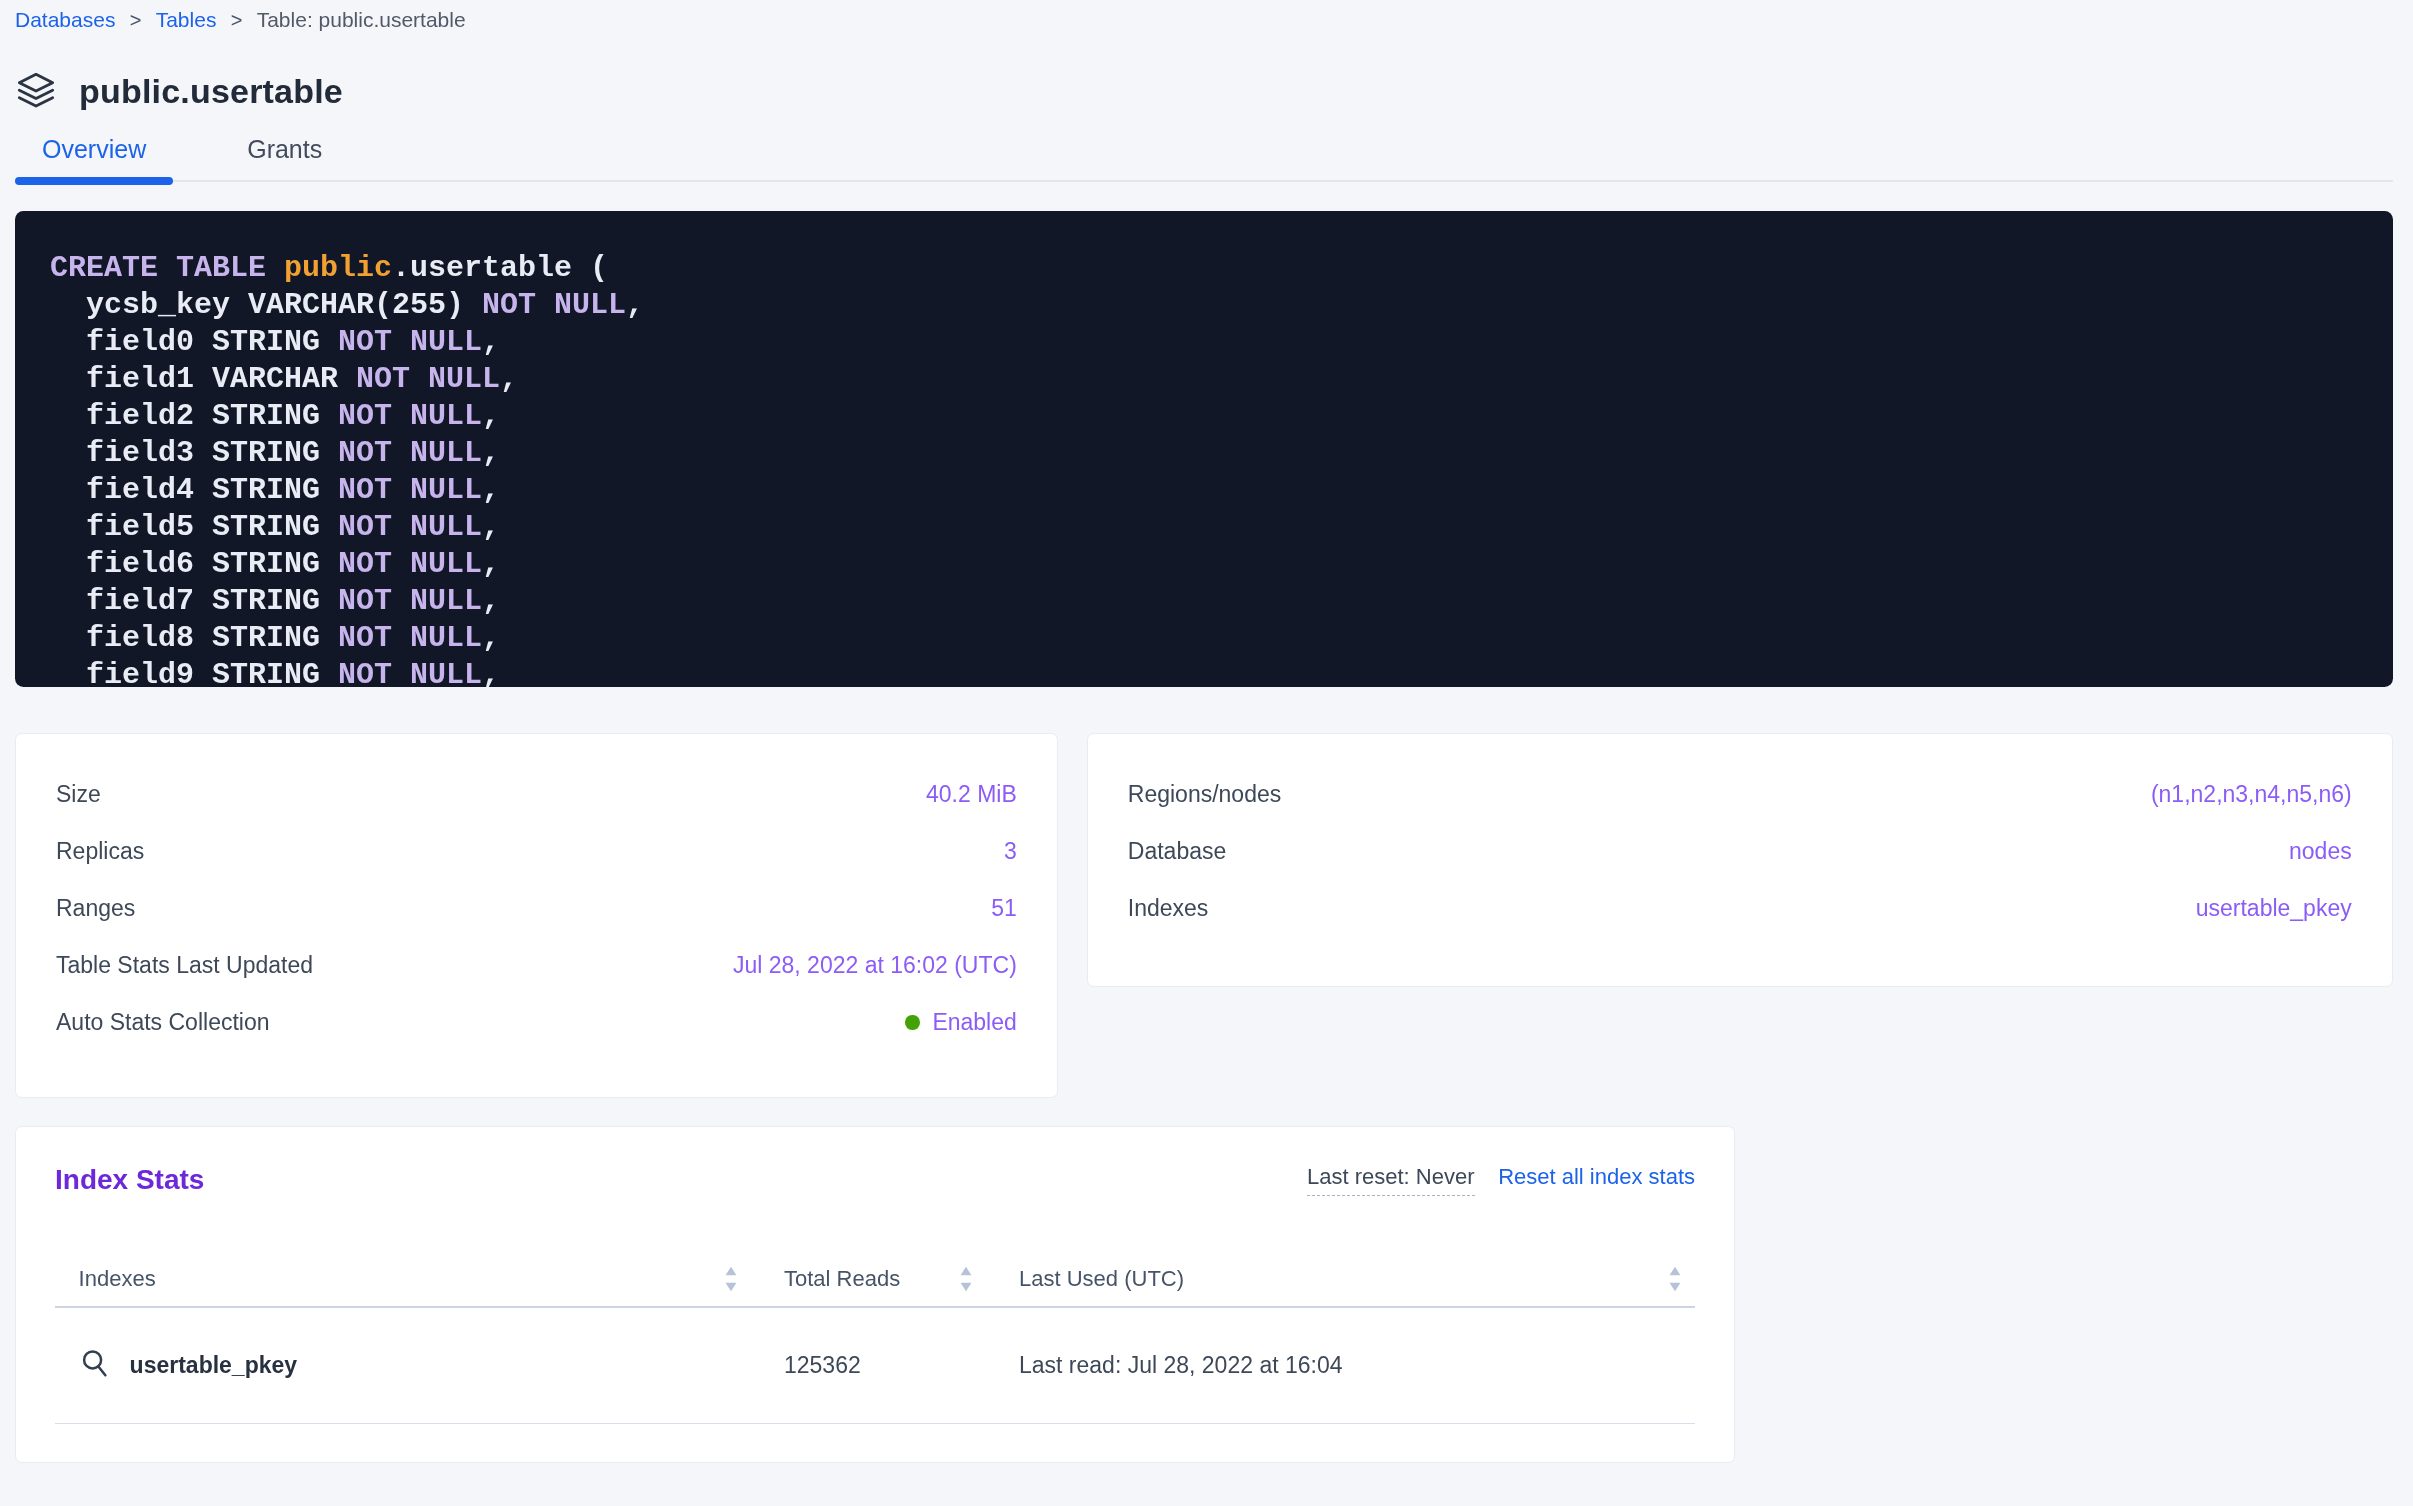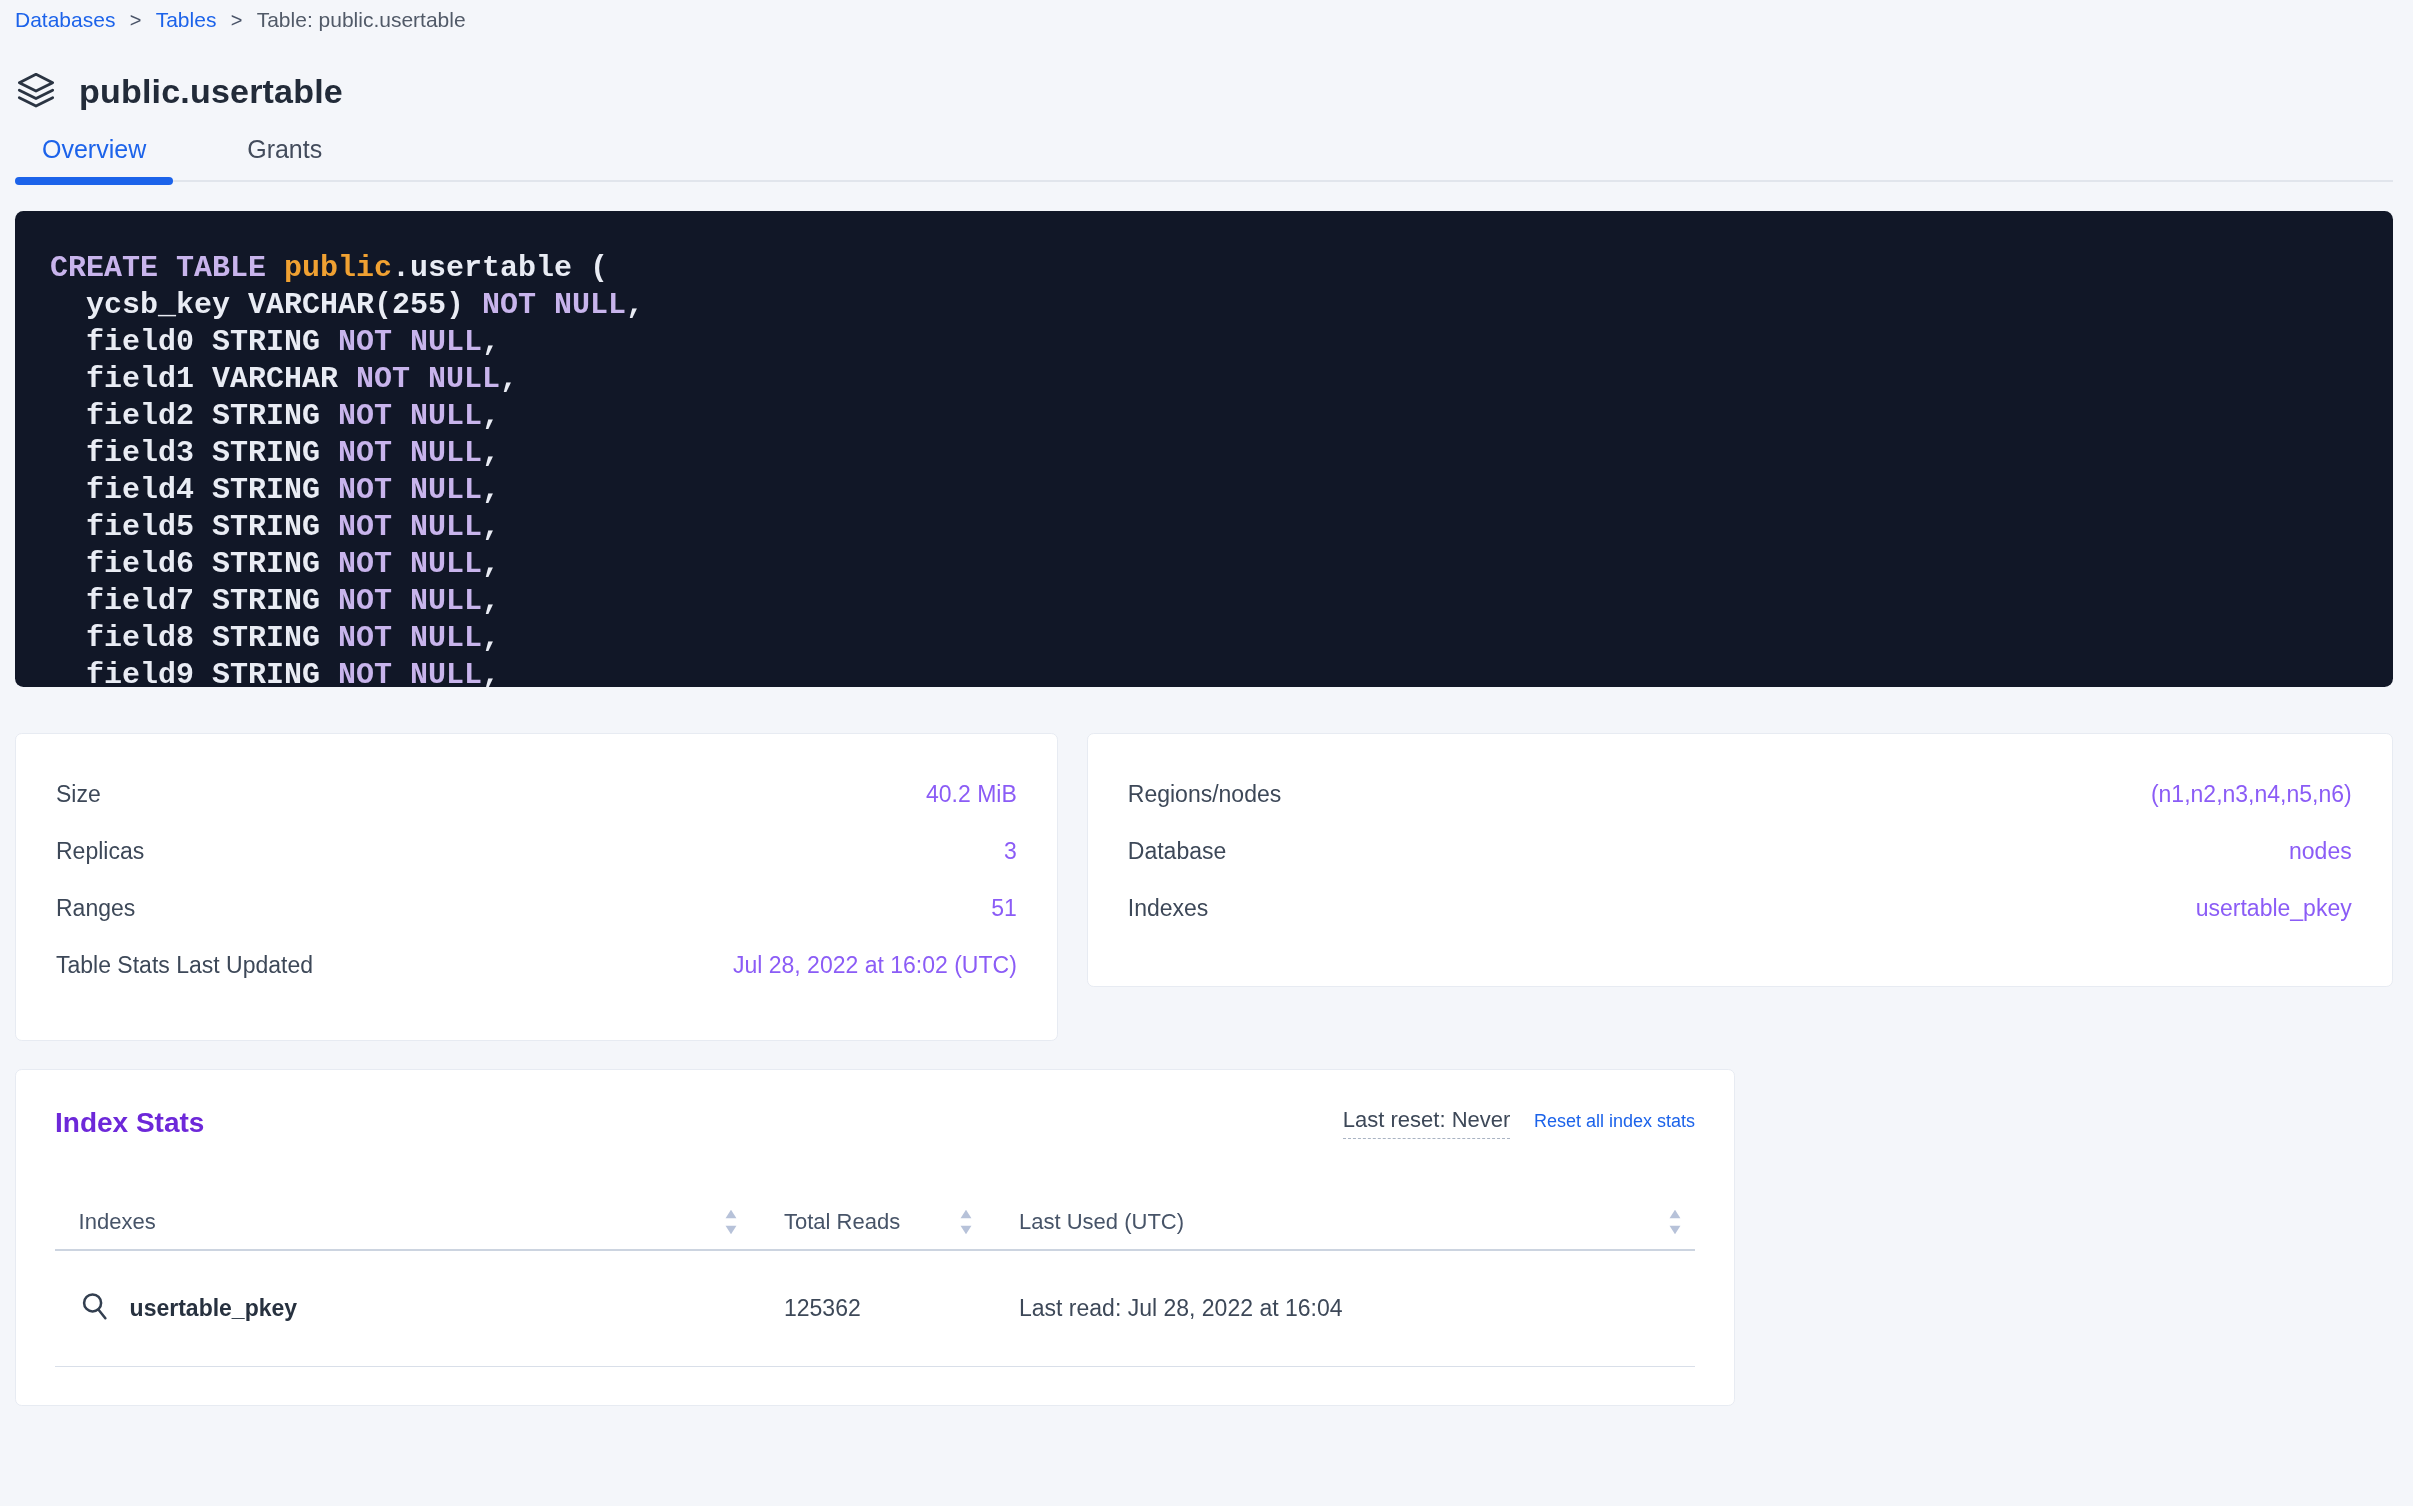--- a/index.html
+++ b/index.html
@@ -58,21 +58,21 @@
   .stat-row .label { color: #3d4858; }
   .stat-row .value { color: #8b5cf6; display: flex; align-items: center; }
   .dot { display: inline-block; width: 14.3px; height: 14.3px; border-radius: 50%; background: #43a306; margin-right: 12.6px; }
 
   
   .index-card { margin-top: 28px; width: 1720px; height: 337px; padding: 37px 39px 0 39px; overflow: hidden; }
   .index-header { display: flex; justify-content: space-between; align-items: center; }
   .index-header h2 { font-size: 28px; font-weight: bold; color: #6d28d9; }
   .index-header .right-group { display: flex; align-items: baseline; gap: 23.6px; }
   .last-reset { font-size: 22px; color: #3d4858; border-bottom: 1.7px dashed #a9b3c3; padding-bottom: 5px; }
-  .reset-link { font-size: 18px; color: #1c63ea; text-decoration: none; cursor: pointer; }
+  .reset-link { font-size: 22px; color: #1c63ea; text-decoration: none; cursor: pointer; }
 
   .tbl { margin-top: 56px; }
   .tbl-head { display: flex; align-items: center; height: 56px; border-bottom: 2.5px solid #ccd4e0; font-size: 22px; color: #475468; }
   .th { display: flex; align-items: center; cursor: pointer; }
   .th .sort { margin-left: auto; }
   .col1 { width: 708px; padding-left: 23.6px; }
   .col2 { width: 233px; padding-left: 21px; }
   .col3 { flex: 1; padding-left: 23px; }
   .col1 .sort { margin-right: 23.6px; }
   .col2 .sort { margin-right: 22px; }
@@ -141,20 +141,27 @@
           <span class="value">3</span>
         </div>
         <div class="stat-row">
           <span class="label">Ranges</span>
           <span class="value">51</span>
         </div>
         <div class="stat-row">
           <span class="label">Table Stats Last Updated</span>
           <span class="value">Jul 28, 2022 at 16:02 (UTC)</span>
         </div>
+        <div class="stat-row">
+          <span class="label">Auto Stats Collection</span>
+          <span class="value">
+            <span class="dot"></span>
+            <span>Enabled</span>
+          </span>
+        </div>
       </div>
 
       <div class="card stat-card right">
         <div class="stat-row">
           <span class="label">Regions/nodes</span>
           <span class="value">(n1,n2,n3,n4,n5,n6)</span>
         </div>
         <div class="stat-row">
           <span class="label">Database</span>
           <span class="value">nodes</span>

